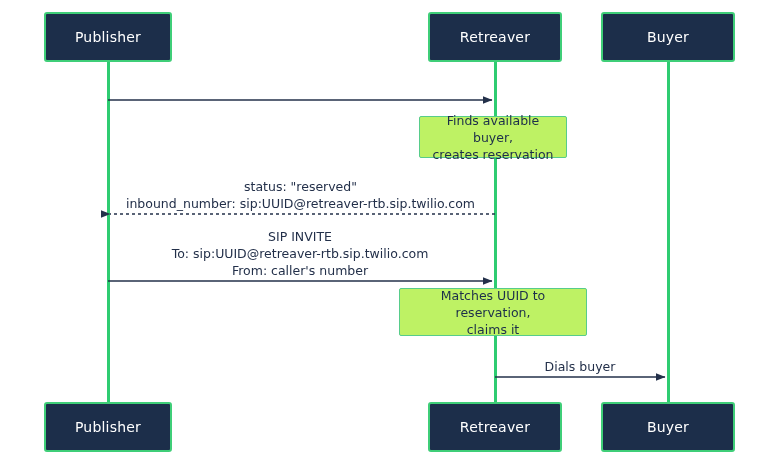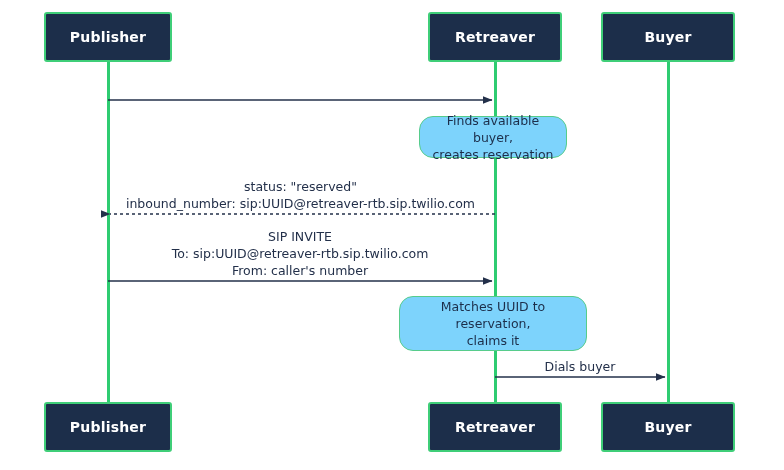--- a/index.html
+++ b/index.html
@@ -40,32 +40,32 @@
     background: #1C2E4A;
     border: 2px solid #3FCE78;
     border-radius: 3px;
     display: flex;
     align-items: center;
     justify-content: center;
   }
   .actor-label {
     color: #ffffff;
     font-size: 14px;
-    font-weight: bold;
+    font-weight: normal;
     font-family: "DejaVu Sans", sans-serif;
     letter-spacing: 0.2px;
     white-space: nowrap;
   }
   
   .note-box {
     position: absolute;
     box-sizing: border-box;
-    background: #7dd3fc;
+    background: #bef264;
     border: 1.5px solid #57CC8B;
-    border-radius: 14px;
+    border-radius: 2px;
     display: flex;
     align-items: center;
     justify-content: center;
     text-align: center;
   }
   .note-text {
     color: #1C2E4A;
     font-size: 12.5px;
     line-height: 17px;
     font-family: "DejaVu Sans", sans-serif;
@@ -140,18 +140,18 @@
 To: sip:UUID@retreaver-rtb.sip.twilio.com
 From: caller's number</div>
 
   <div class="msg-label" style="left:495px; top:358px; width:170px;">Dials buyer</div>
 
   <div class="note-box" style="left:419px; top:116px; width:148px; height:42px;">
     <span class="note-text">Finds available buyer,
 creates reservation</span>
   </div>
 
-  <div class="note-box" style="left:399px; top:296px; width:188px; height:55px;">
+  <div class="note-box" style="left:399px; top:288px; width:188px; height:48px;">
     <span class="note-text">Matches UUID to reservation,
 claims it</span>
   </div>
 
 </div>
 
 </body></html>

